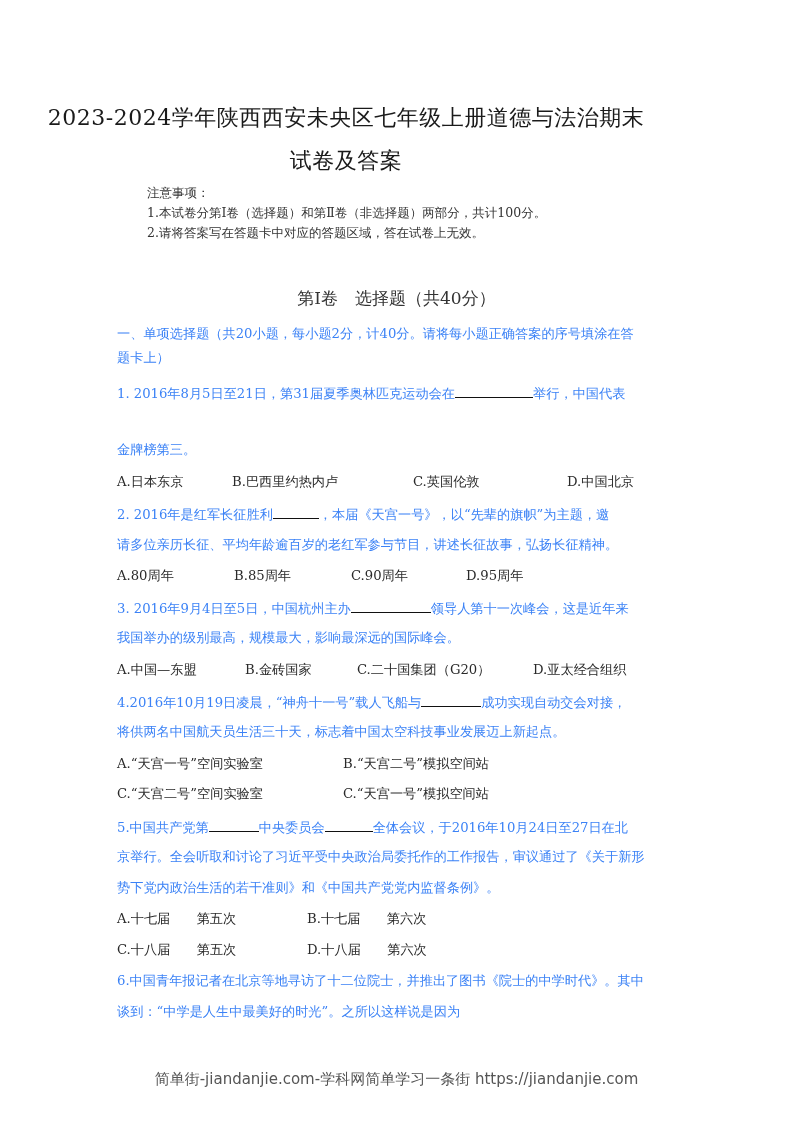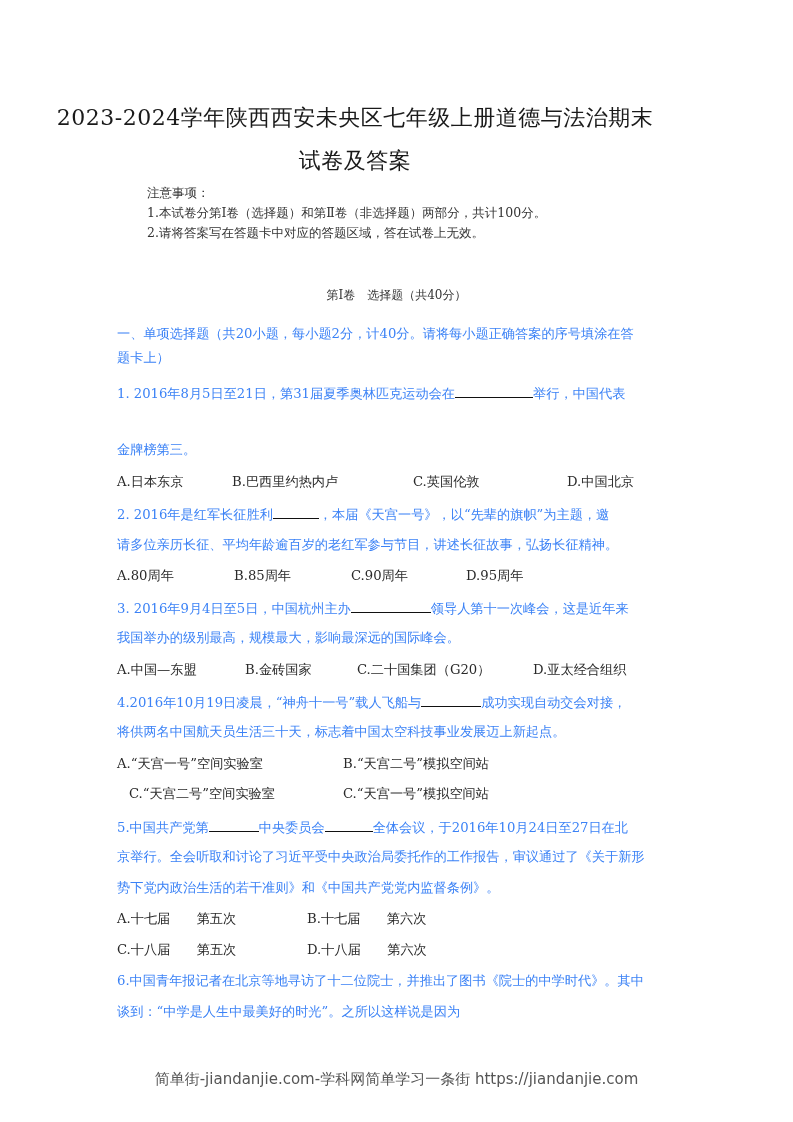--- a/index.html
+++ b/index.html
@@ -1,24 +1,24 @@
 <!DOCTYPE html>
 <html><head>
   <meta charset="utf-8">
   <style>
     html, body { margin: 0; padding: 0; background: #ffffff; }
     body { width: 793px; height: 1122px; position: relative; overflow: hidden;
            font-family: "DejaVu Serif", "Liberation Serif", serif; color: #222; }
     .page { position: absolute; left: 0; top: 0; width: 793px; height: 1122px; }
     .title { position: absolute; left: 0; width: 692px; text-align: center;
-             font-size: 22px; color: #1a1a1a; letter-spacing: 0.5px; padding-left: 9px; }
+             font-size: 22px; color: #1a1a1a; letter-spacing: 0.5px; }
     .t1 { top: 103px; }
     .t2 { top: 146px; }
     .notes { position: absolute; left: 147px; top: 183px; font-size: 12.5px; line-height: 20px; color: #333; }
-    .section-head { position: absolute; left: 0; width: 793px; top: 287px; text-align: center; font-size: 12px; color: #333; }
+    .section-head { position: absolute; left: 0; width: 793px; top: 287px; text-align: center; font-size: 17px; color: #333; }
     .line { position: absolute; left: 117px; font-size: 13.2px; color: #3b82f6; white-space: nowrap; }
     .blank { display: inline-block; border-bottom: 1.2px solid #111; height: 14px; vertical-align: baseline; }
     .opt { position: absolute; font-size: 13.2px; color: #2a2a2a; white-space: nowrap; }
     .footer { position: absolute; left: 0; width: 793px; top: 1070px; text-align: center;
               font-family: "DejaVu Sans", "Liberation Sans", sans-serif; font-size: 15px; color: #555; }
   </style>
 </head>
 <body>
 
 <div class="page">
@@ -63,21 +63,21 @@
   <div class="opt" style="left:245px; top:661px;">B.金砖国家</div>
   <div class="opt" style="left:357px; top:661px;">C.二十国集团（G20）</div>
   <div class="opt" style="left:533px; top:661px;">D.亚太经合组织</div>
 
   <div class="line" style="top:692px;">
     <span>4.2016年10月19日凌晨，“神舟十一号”载人飞船与</span><span class="blank" style="width:60px;"></span><span>成功实现自动交会对接，</span>
   </div>
   <div class="line" style="top:723px;">将供两名中国航天员生活三十天，标志着中国太空科技事业发展迈上新起点。</div>
   <div class="opt" style="left:117px; top:755px;">A.“天宫一号”空间实验室</div>
   <div class="opt" style="left:343px; top:755px;">B.“天宫二号”模拟空间站</div>
-  <div class="opt" style="left:117px; top:785px;margin-left:12px;">C.“天宫二号”空间实验室</div>
+  <div class="opt" style="left:117px; top:785px;">C.“天宫二号”空间实验室</div>
   <div class="opt" style="left:343px; top:785px;">C.“天宫一号”模拟空间站</div>
 
   <div class="line" style="top:817px;">
     <span>5.中国共产党第</span><span class="blank" style="width:50px;"></span><span>中央委员会</span><span class="blank" style="width:48px;"></span><span>全体会议，于2016年10月24日至27日在北</span>
   </div>
   <div class="line" style="top:848px;">京举行。全会听取和讨论了习近平受中央政治局委托作的工作报告，审议通过了《关于新形</div>
   <div class="line" style="top:879px;text-align:right;">势下党内政治生活的若干准则》和《中国共产党党内监督条例》。</div>
   <div class="opt" style="left:117px; top:910px;">A.十七届　　第五次</div>
   <div class="opt" style="left:307px; top:910px;">B.十七届　　第六次</div>
   <div class="opt" style="left:117px; top:941px;">C.十八届　　第五次</div>

